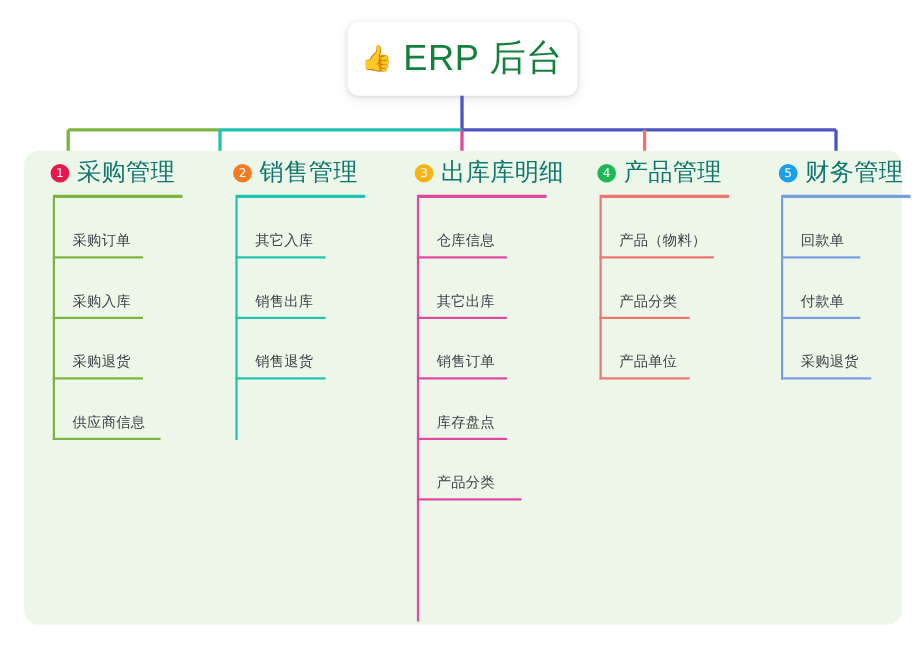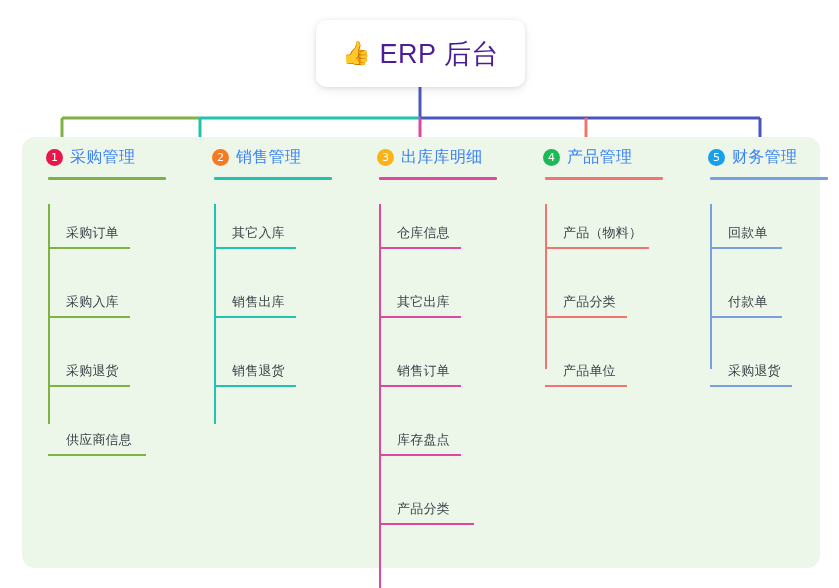--- a/index.html
+++ b/index.html
@@ -31,22 +31,22 @@
     align-items: center;
     justify-content: center;
     gap: 9px;
   }
   .root-emoji {
     font-size: 23px;
     line-height: 1;
     display: block;
   }
   .root-title {
-    font-size: 27px;
-    color: #4c1d95;
+    font-size: 33px;
+    color: #15803d;
     letter-spacing: .5px;
     white-space: nowrap;
   }
 
   
   #links {
     position: absolute;
     left: 0; top: 0;
     width: 839px;
     height: 588px;
@@ -81,22 +81,22 @@
     height: 17px;
     border-radius: 50%;
     color: #ffffff;
     font-size: 11px;
     line-height: 17px;
     text-align: center;
     flex: 0 0 auto;
     font-family: "DejaVu Sans", sans-serif;
   }
   .col-title {
-    font-size: 16px;
-    color: #3b82f6;
+    font-size: 22px;
+    color: #0f766e;
     white-space: nowrap;
     letter-spacing: .3px;
   }
   .head-rule {
     height: 3px;
     margin-top: 6px;
     border-radius: 1px;
   }
 
   
@@ -105,22 +105,21 @@
     padding-top: 0;
   }
   .rail {
     position: absolute;
     left: 18px;
     top: 0;
     width: 2px;
   }
   .leaf {
     position: relative;
-    height: 45px;
-    margin-top: 24px;
+    height: 55px;
   }
   .leaf-text {
     position: absolute;
     left: 36px;
     bottom: 7px;
     font-size: 13px;
     color: #3d4249;
     white-space: nowrap;
     letter-spacing: .2px;
   }

